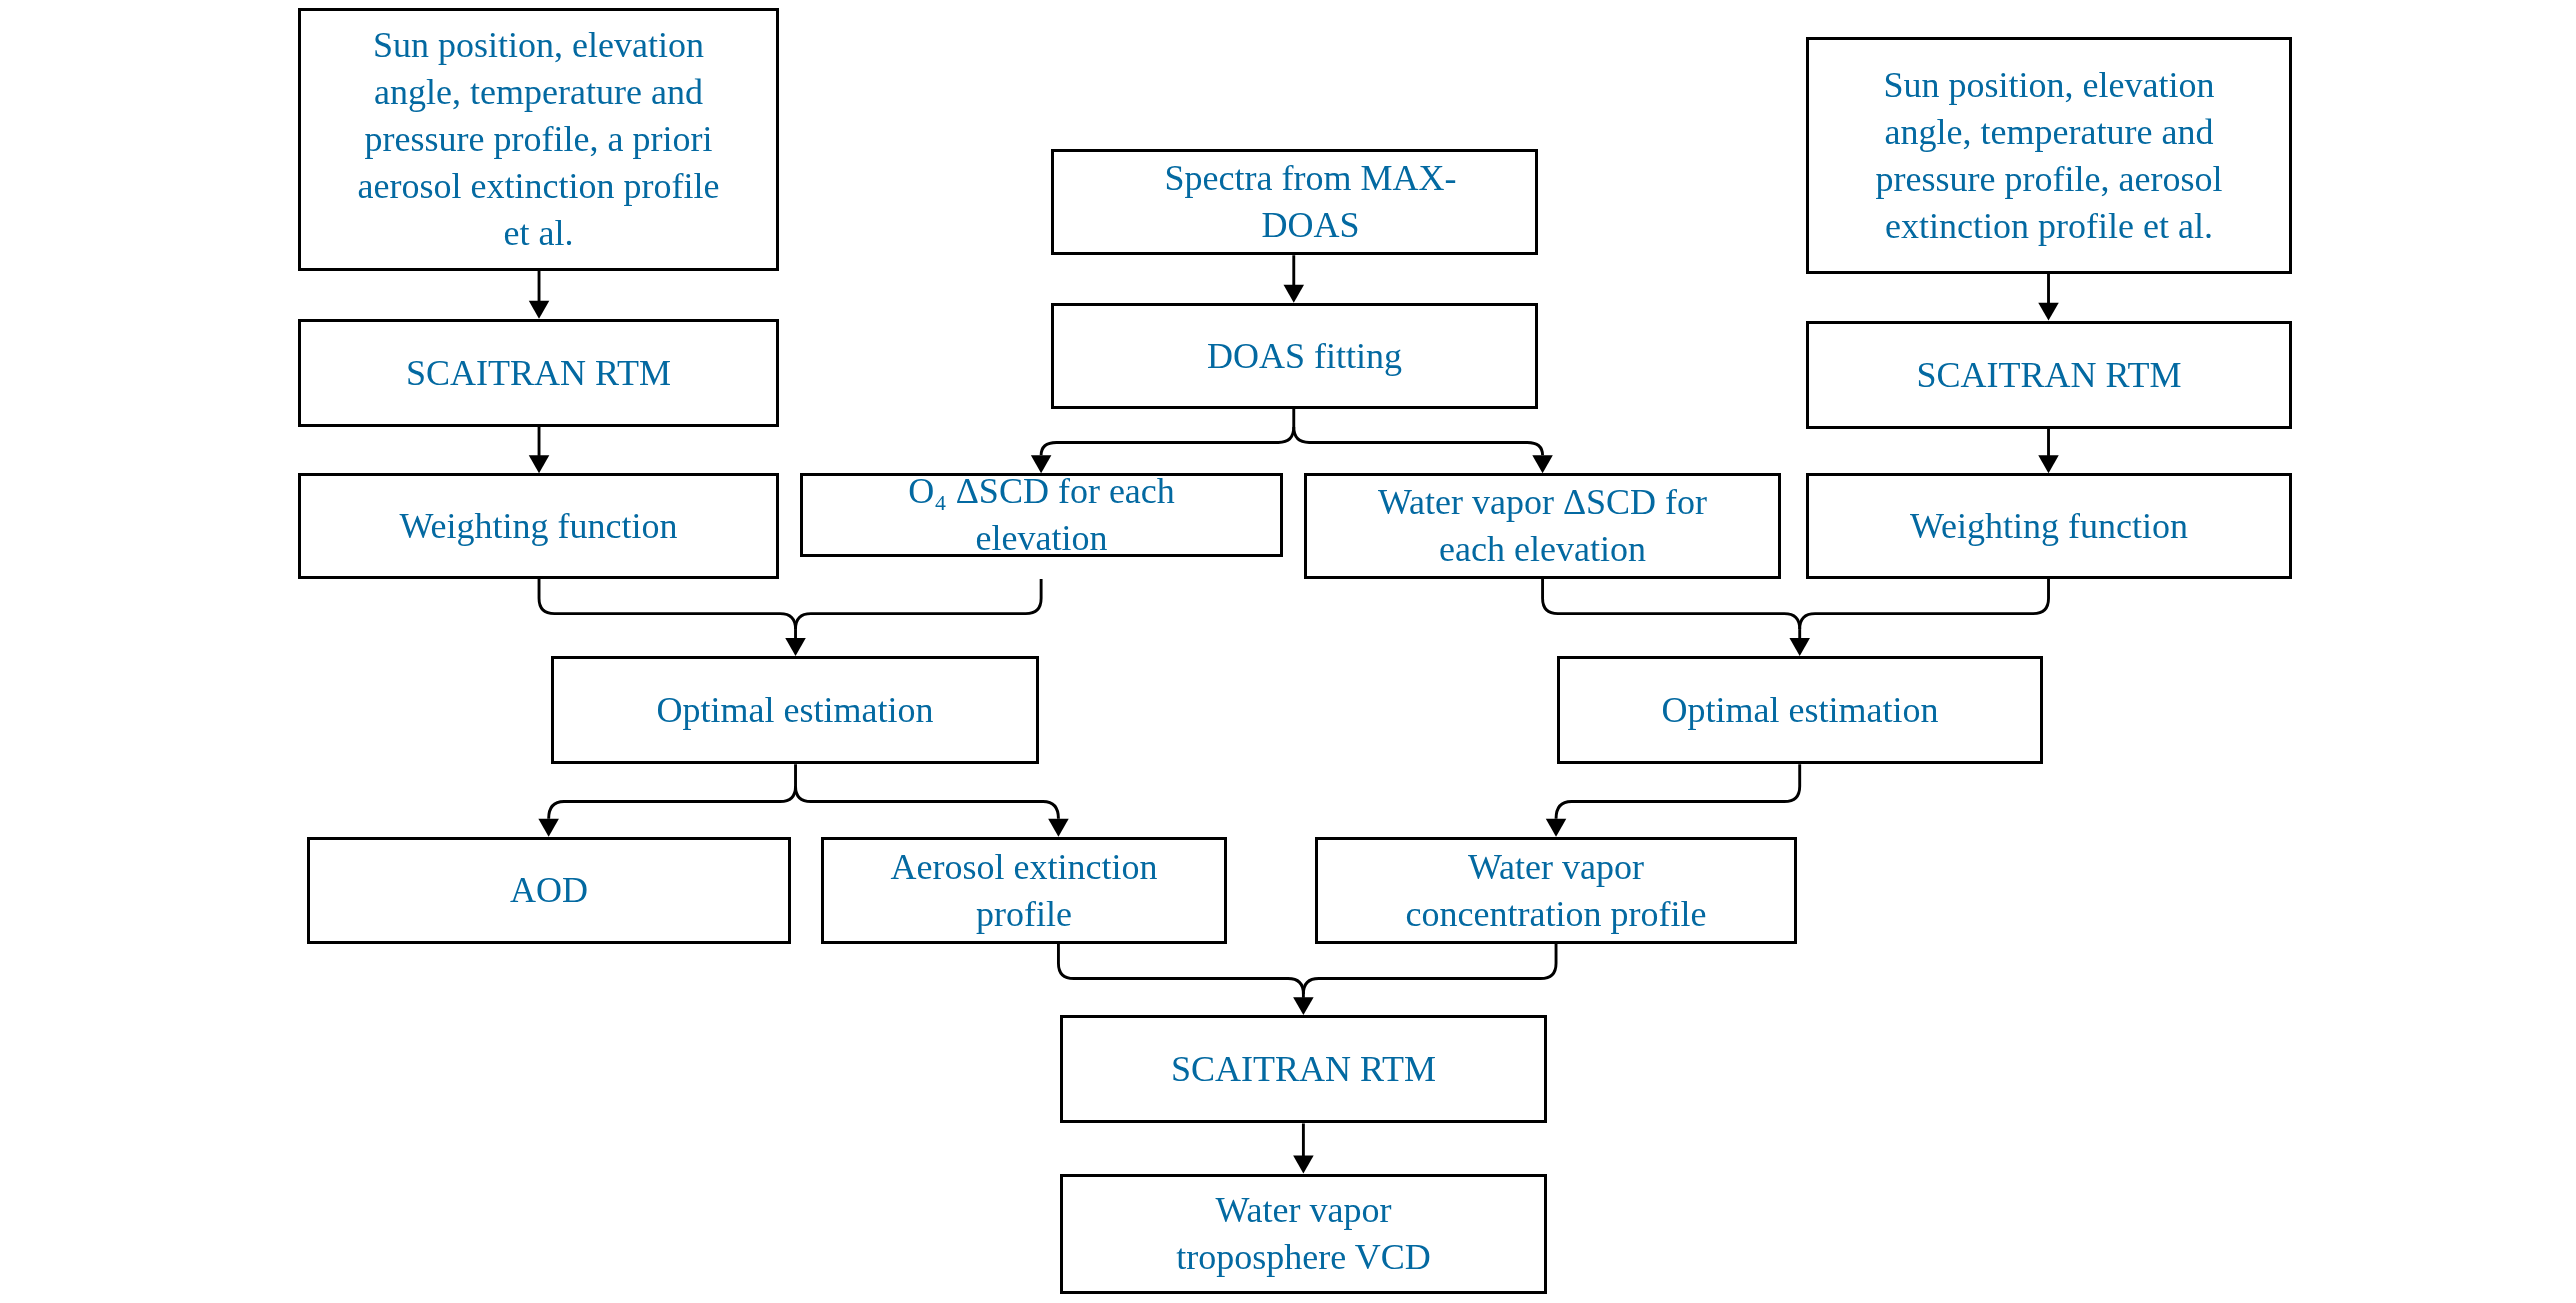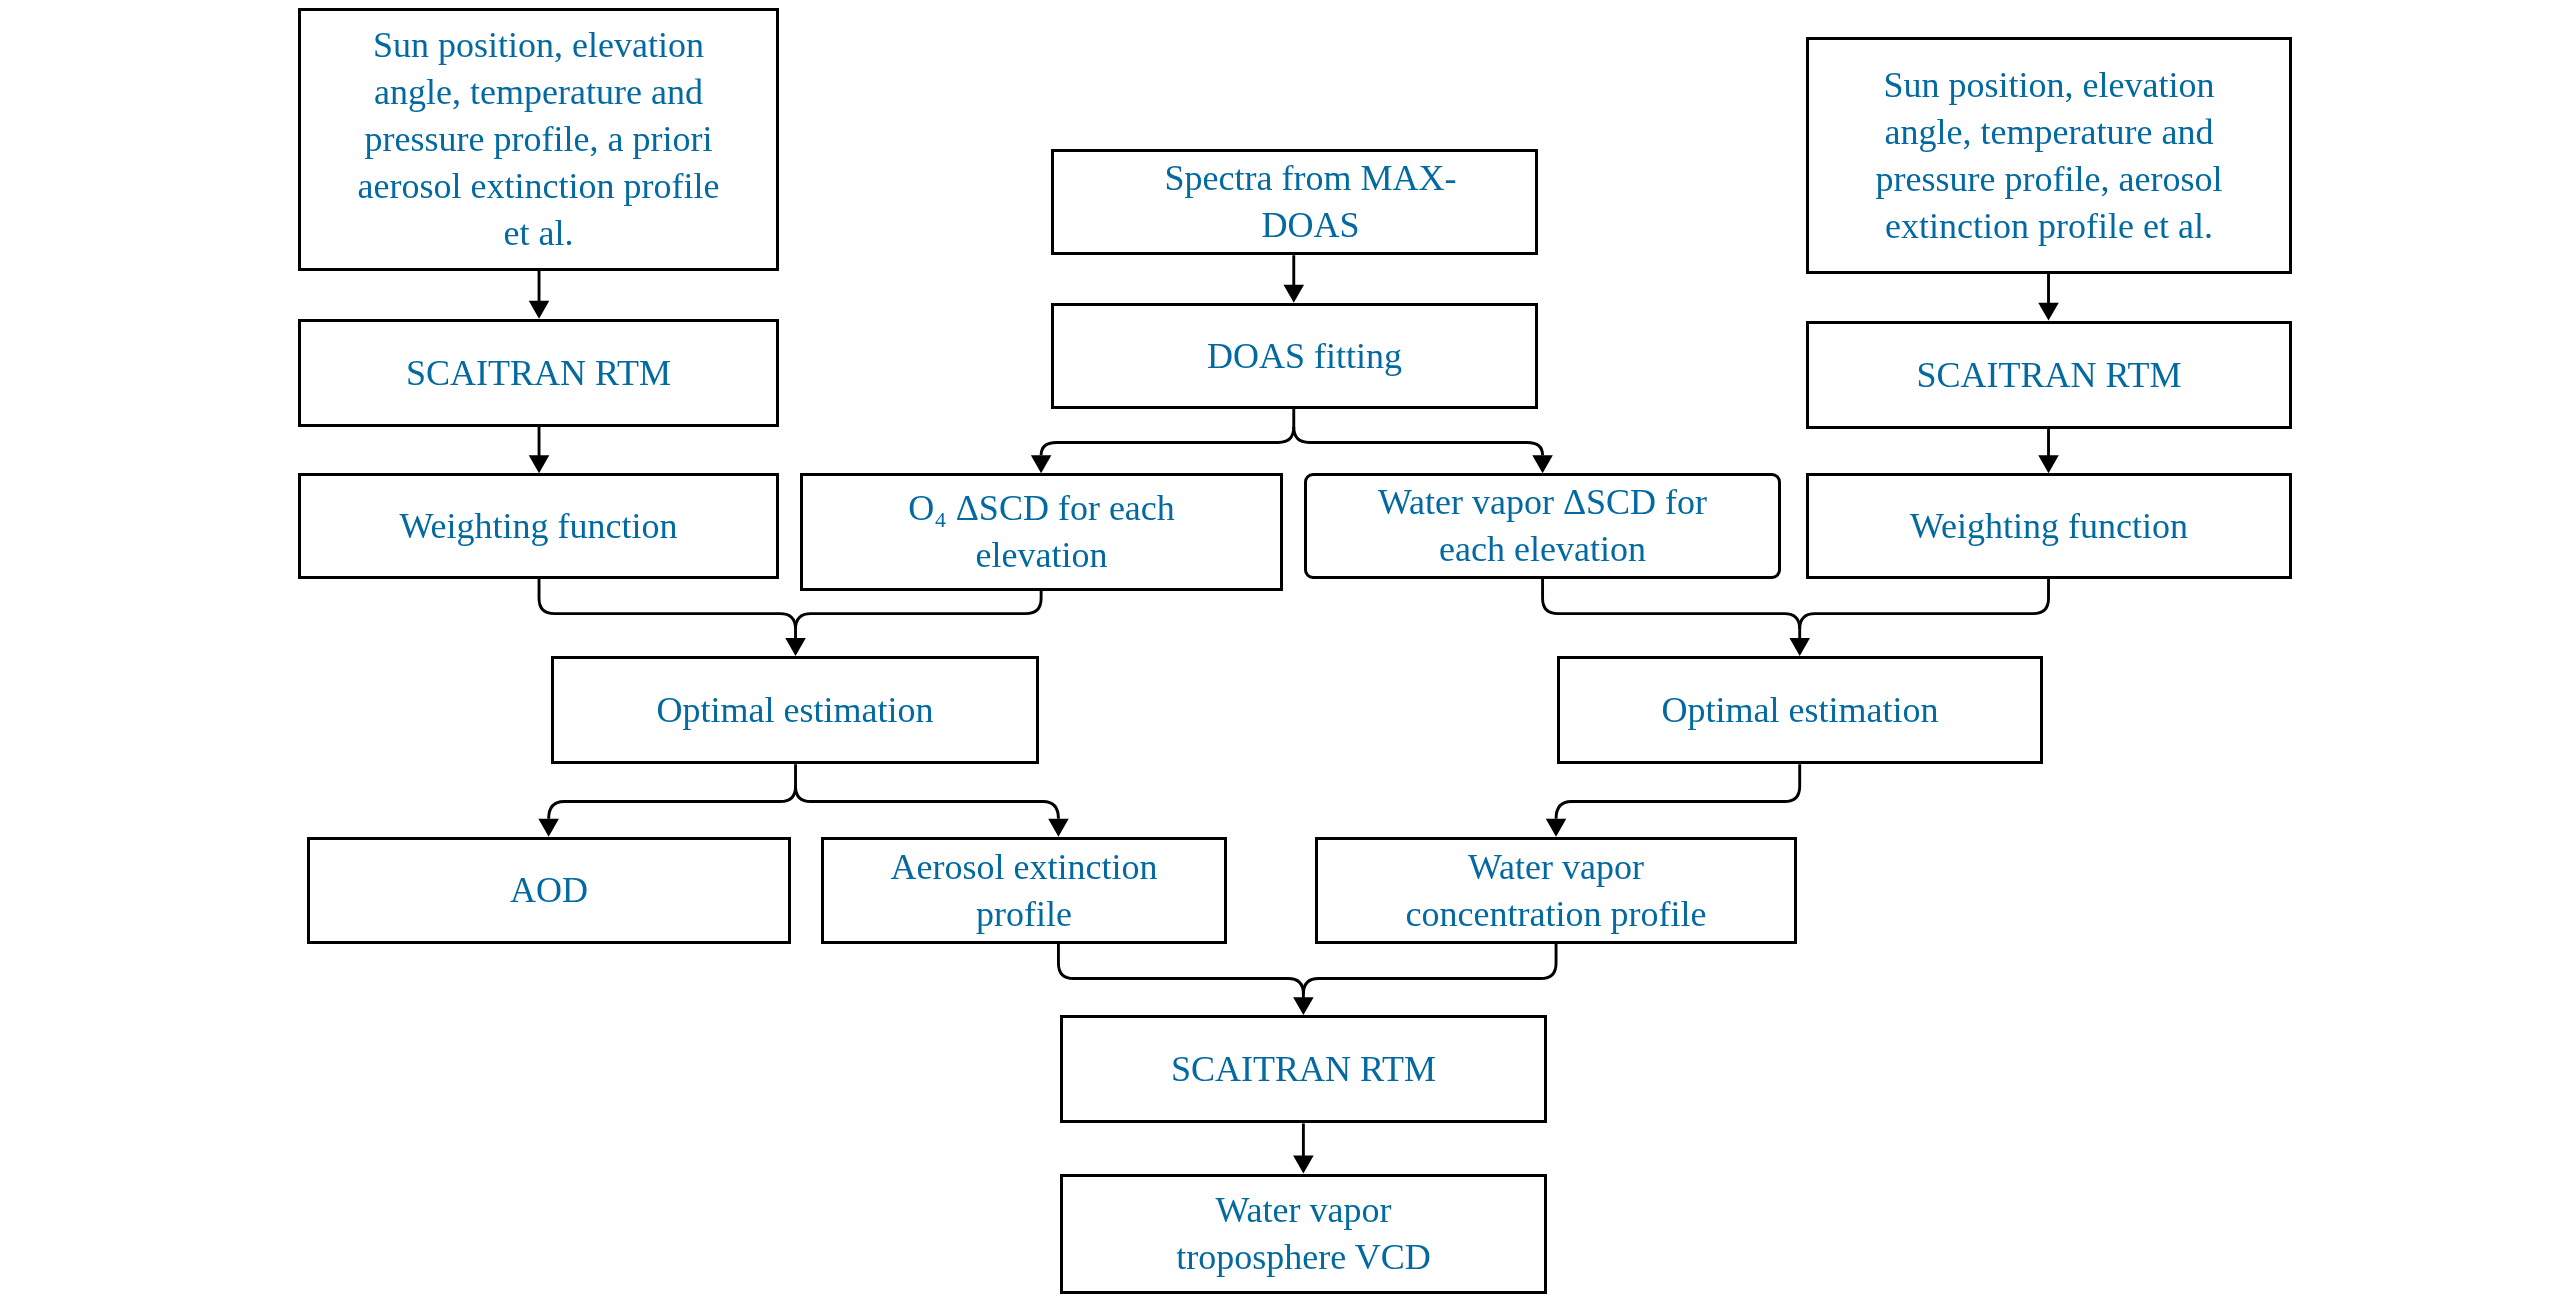--- a/index.html
+++ b/index.html
@@ -157,26 +157,26 @@
   </div>
 
   <div class="box" style="left:1806px; top:321px; width:486px; height:108px;">
     <span class="lbl">SCAITRAN RTM</span>
   </div>
 
   <div class="box" style="left:298px; top:473px; width:481px; height:106px;">
     <span class="lbl">Weighting function</span>
   </div>
 
-  <div class="box" style="left:800px; top:473px; width:483px; height:118px;">
+  <div class="box" style="left:800px; top:473px; width:483px; height:84px;">
     <span class="lbl">O₄ ΔSCD for each
 elevation</span>
   </div>
 
-  <div class="box" style="left:1304px; top:473px; width:477px; height:106px;border-radius:9px;">
+  <div class="box" style="left:1304px; top:473px; width:477px; height:106px;">
     <span class="lbl">Water vapor ΔSCD for
 each elevation</span>
   </div>
 
   <div class="box" style="left:1806px; top:473px; width:486px; height:106px;">
     <span class="lbl">Weighting function</span>
   </div>
 
   <div class="box" style="left:551px; top:656px; width:488px; height:108px;">
     <span class="lbl">Optimal estimation</span>

